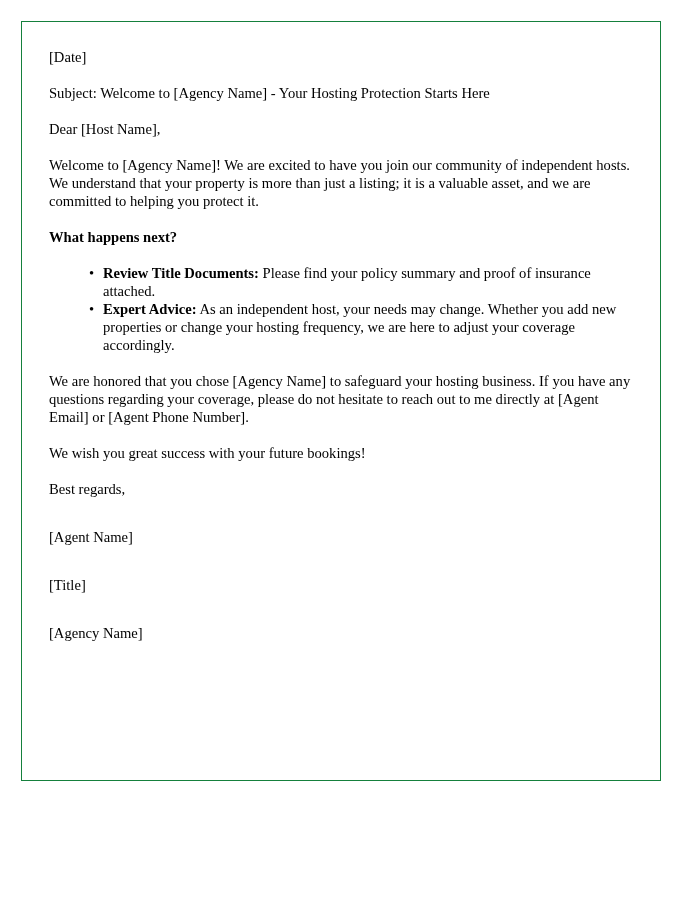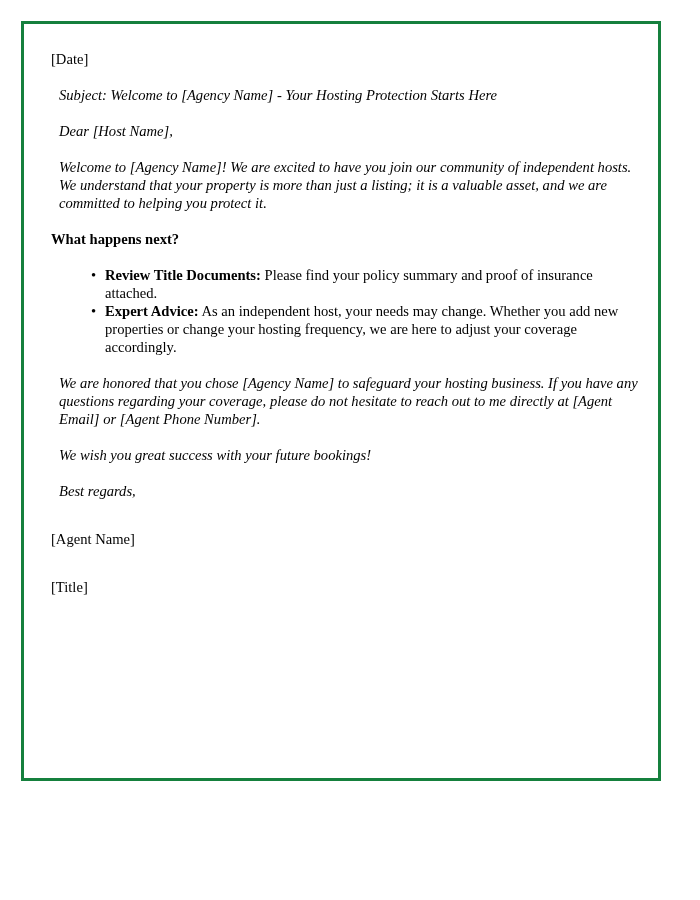--- a/index.html
+++ b/index.html
@@ -14,21 +14,21 @@
     color: #000000;
     overflow: hidden;
   }
 
   .page-frame {
     position: absolute;
     left: 21px;
     top: 21px;
     width: 640px;
     height: 760px;
-    border: 3px solid #15803d;
+    border: 1px solid #15803d;
     box-sizing: border-box;
     background: #ffffff;
   }
 
   .letter-body {
     position: absolute;
     left: 27px;
     top: 26px;
     width: 592px;
     font-size: 14.6px;
@@ -43,23 +43,22 @@
   .block:last-child {
     margin-bottom: 0;
   }
 
   .line {
     display: block;
     white-space: pre-wrap;
   }
 
   .para {
-    margin: 0 0 18px 8px;
+    margin: 0 0 18px 0;
     white-space: normal;
-    font-style: italic;
   }
 
   .heading {
     margin: 0 0 18px 0;
     font-weight: bold;
   }
 
   ul.bullet-list {
     margin: 0 0 18px 0;
     padding: 0 0 0 40px;
@@ -114,16 +113,17 @@
 
     <p class="para">We are honored that you chose [Agency Name] to safeguard your hosting business. If you have any questions regarding your coverage, please do not hesitate to reach out to me directly at [Agent Email] or [Agent Phone Number].</p>
 
     <p class="para">We wish you great success with your future bookings!</p>
 
     <p class="para">Best regards,</p>
 
     <div class="block">
       <span class="sig-line">[Agent Name]</span>
       <span class="sig-line">[Title]</span>
+      <span class="sig-line">[Agency Name]</span>
     </div>
 
   </div>
 </div>
 
 </body></html>

